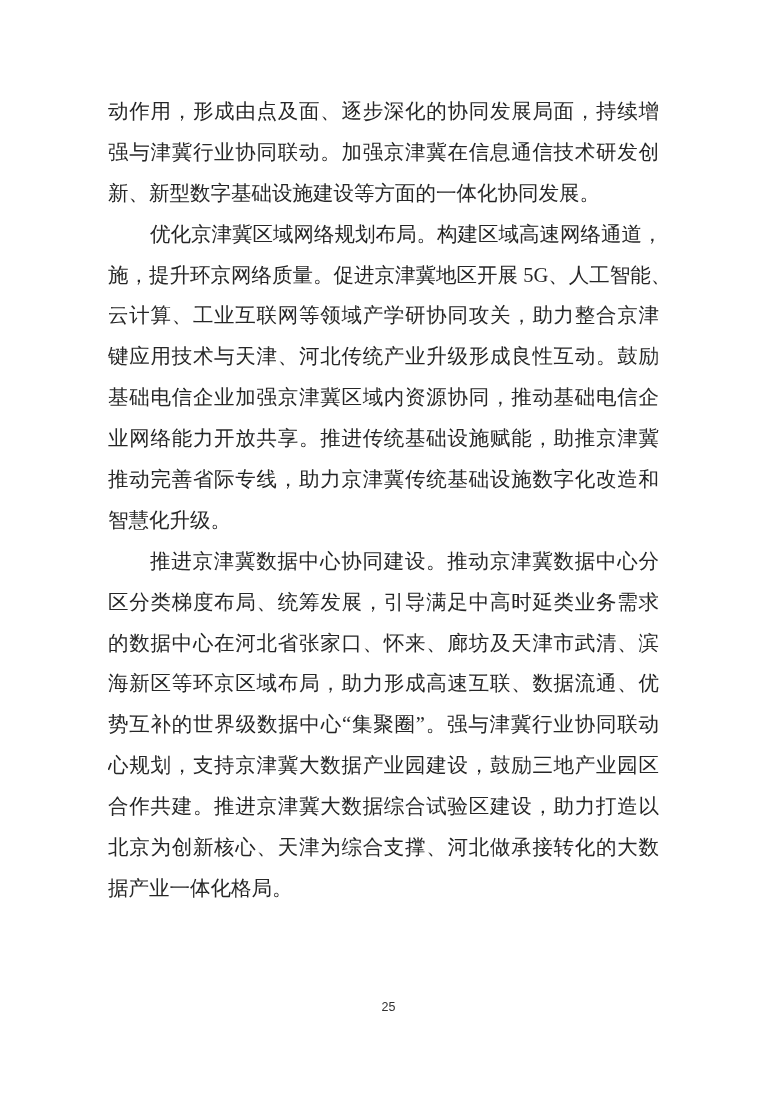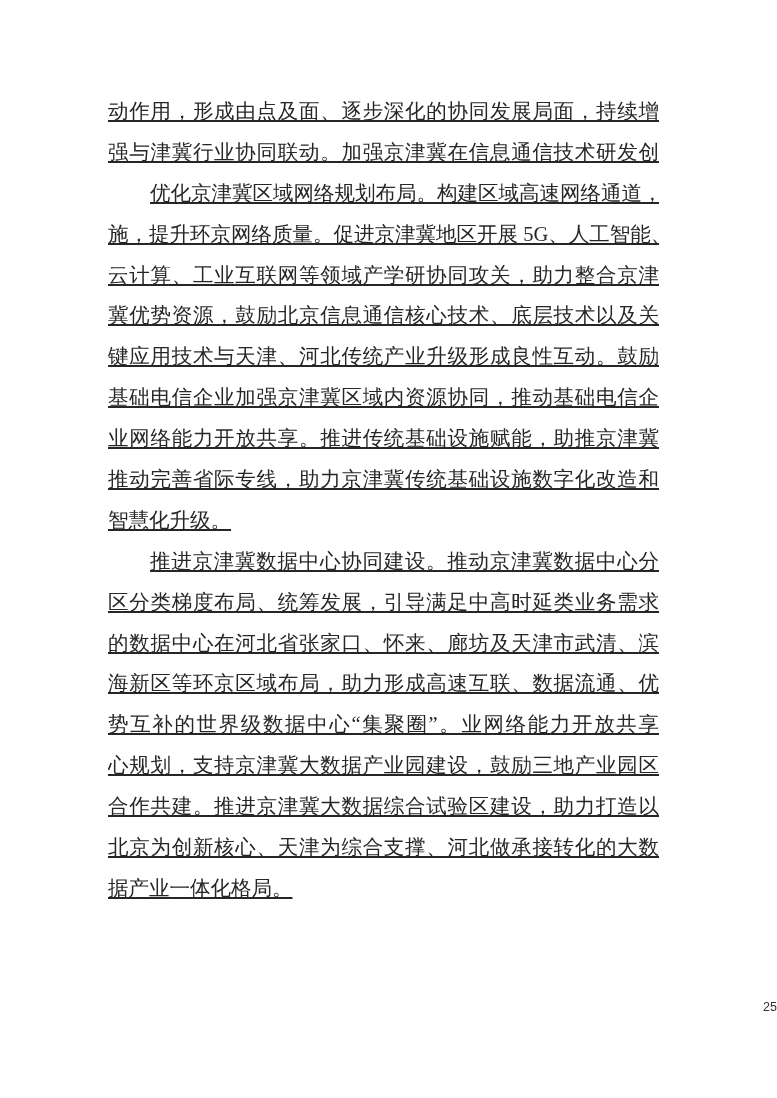--- a/index.html
+++ b/index.html
@@ -19,73 +19,72 @@
     position: absolute;
     left: 108px;
     top: 91px;
     width: 551px;
     color: #262626;
     font-size: 20.5px;
   }
   .paragraph {
     margin: 0;
     padding: 0;
-    text-decoration: underline;
   }
   .line {
     height: 40.9px;
     line-height: 40.9px;
     text-align: justify;
     text-align-last: justify;
     overflow: hidden;
     white-space: nowrap;
   }
   .line.last {
     text-align-last: left;
   }
   .line.indent {
     text-indent: 2.05em;
   }
   .page-number {
     position: absolute;
     top: 1000px;
     left: 0;
     width: 100%;
-    text-align: right;
+    text-align: center;
     font-size: 12.5px;
     color: #303030;
     font-family: "Liberation Sans", "DejaVu Sans", sans-serif;
   }
 </style>
 </head>
 <body>
 
 <div class="page">
   <div class="text-block" id="text-block">
       <div class="paragraph">
         <div class="line">动作用，形成由点及面、逐步深化的协同发展局面，持续增</div>
         <div class="line">强与津冀行业协同联动。加强京津冀在信息通信技术研发创</div>
+        <div class="line last">新、新型数字基础设施建设等方面的一体化协同发展。</div>
       </div>
       <div class="paragraph">
         <div class="line indent">优化京津冀区域网络规划布局。构建区域高速网络通道，</div>
         <div class="line">施，提升环京网络质量。促进京津冀地区开展 5G、人工智能、</div>
         <div class="line">云计算、工业互联网等领域产学研协同攻关，助力整合京津</div>
-        <div class="line">冀优势资源，鼓励北京信息通信核心技术、底层技术以及关</div>
         <div class="line">键应用技术与天津、河北传统产业升级形成良性互动。鼓励</div>
         <div class="line">基础电信企业加强京津冀区域内资源协同，推动基础电信企</div>
         <div class="line">业网络能力开放共享。推进传统基础设施赋能，助推京津冀</div>
         <div class="line">推动完善省际专线，助力京津冀传统基础设施数字化改造和</div>
         <div class="line last">智慧化升级。</div>
       </div>
       <div class="paragraph">
         <div class="line indent">推进京津冀数据中心协同建设。推动京津冀数据中心分</div>
         <div class="line">区分类梯度布局、统筹发展，引导满足中高时延类业务需求</div>
         <div class="line">的数据中心在河北省张家口、怀来、廊坊及天津市武清、滨</div>
         <div class="line">海新区等环京区域布局，助力形成高速互联、数据流通、优</div>
-        <div class="line">势互补的世界级数据中心“集聚圈”。业网络能力开放共享</div>
+        <div class="line">势互补的世界级数据中心“集聚圈”。强与津冀行业协同联动</div>
         <div class="line">心规划，支持京津冀大数据产业园建设，鼓励三地产业园区</div>
         <div class="line">合作共建。推进京津冀大数据综合试验区建设，助力打造以</div>
         <div class="line">北京为创新核心、天津为综合支撑、河北做承接转化的大数</div>
         <div class="line last">据产业一体化格局。</div>
       </div>
     </div>
   <div class="page-number">25</div>
 </div>
 
 </body></html>

